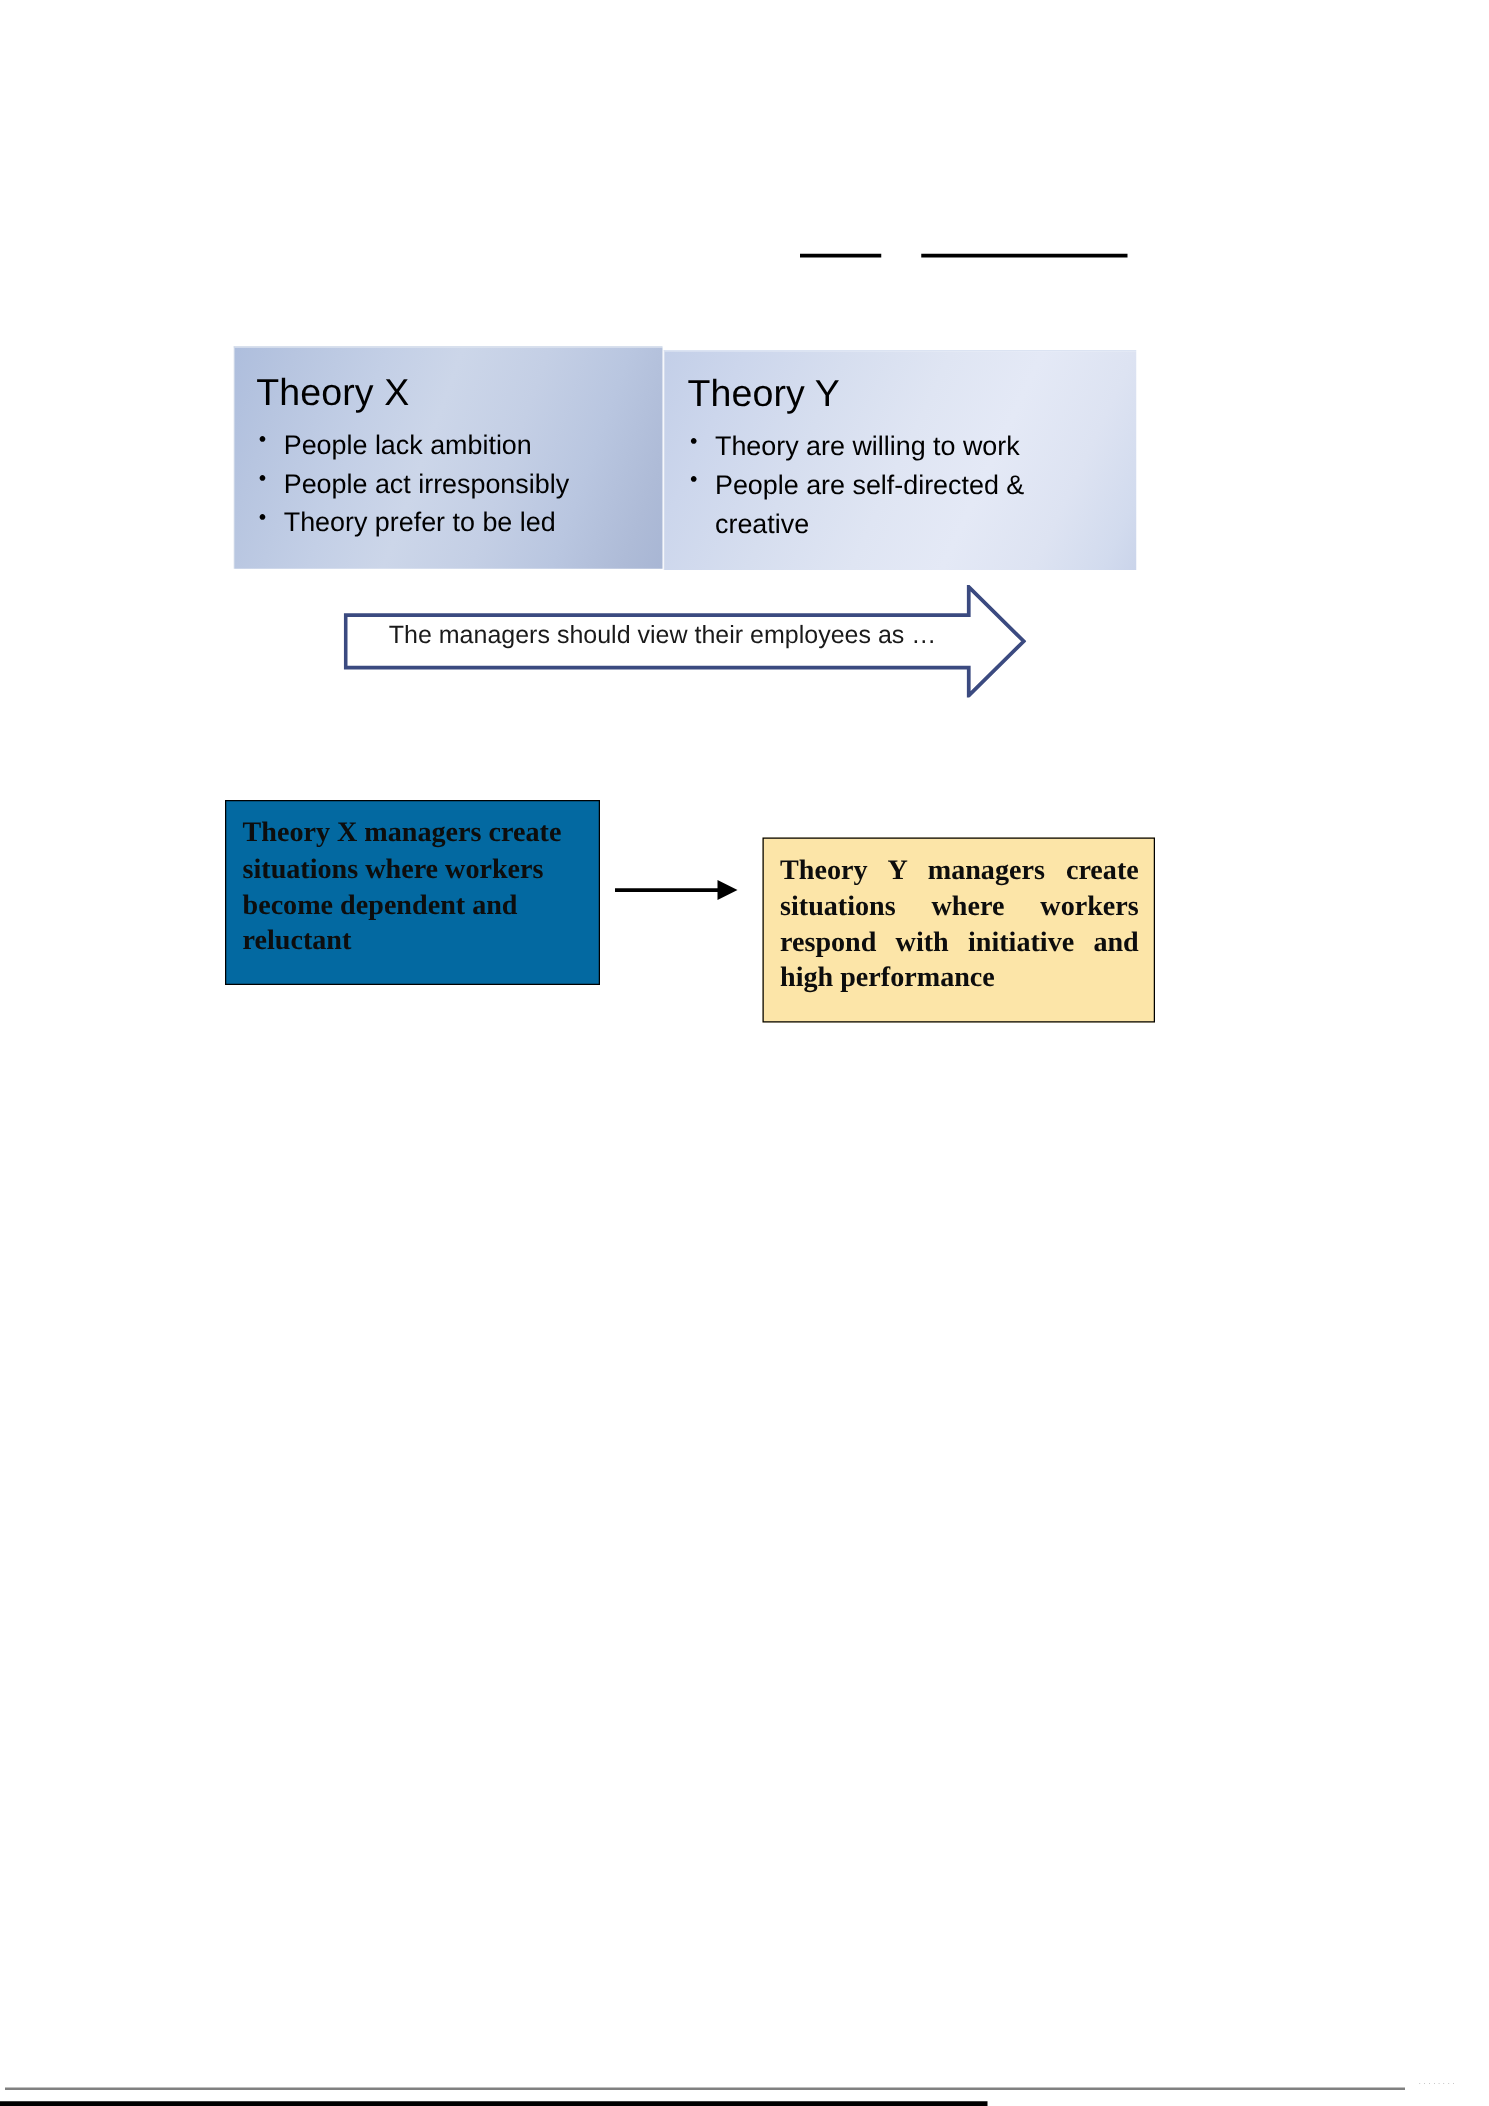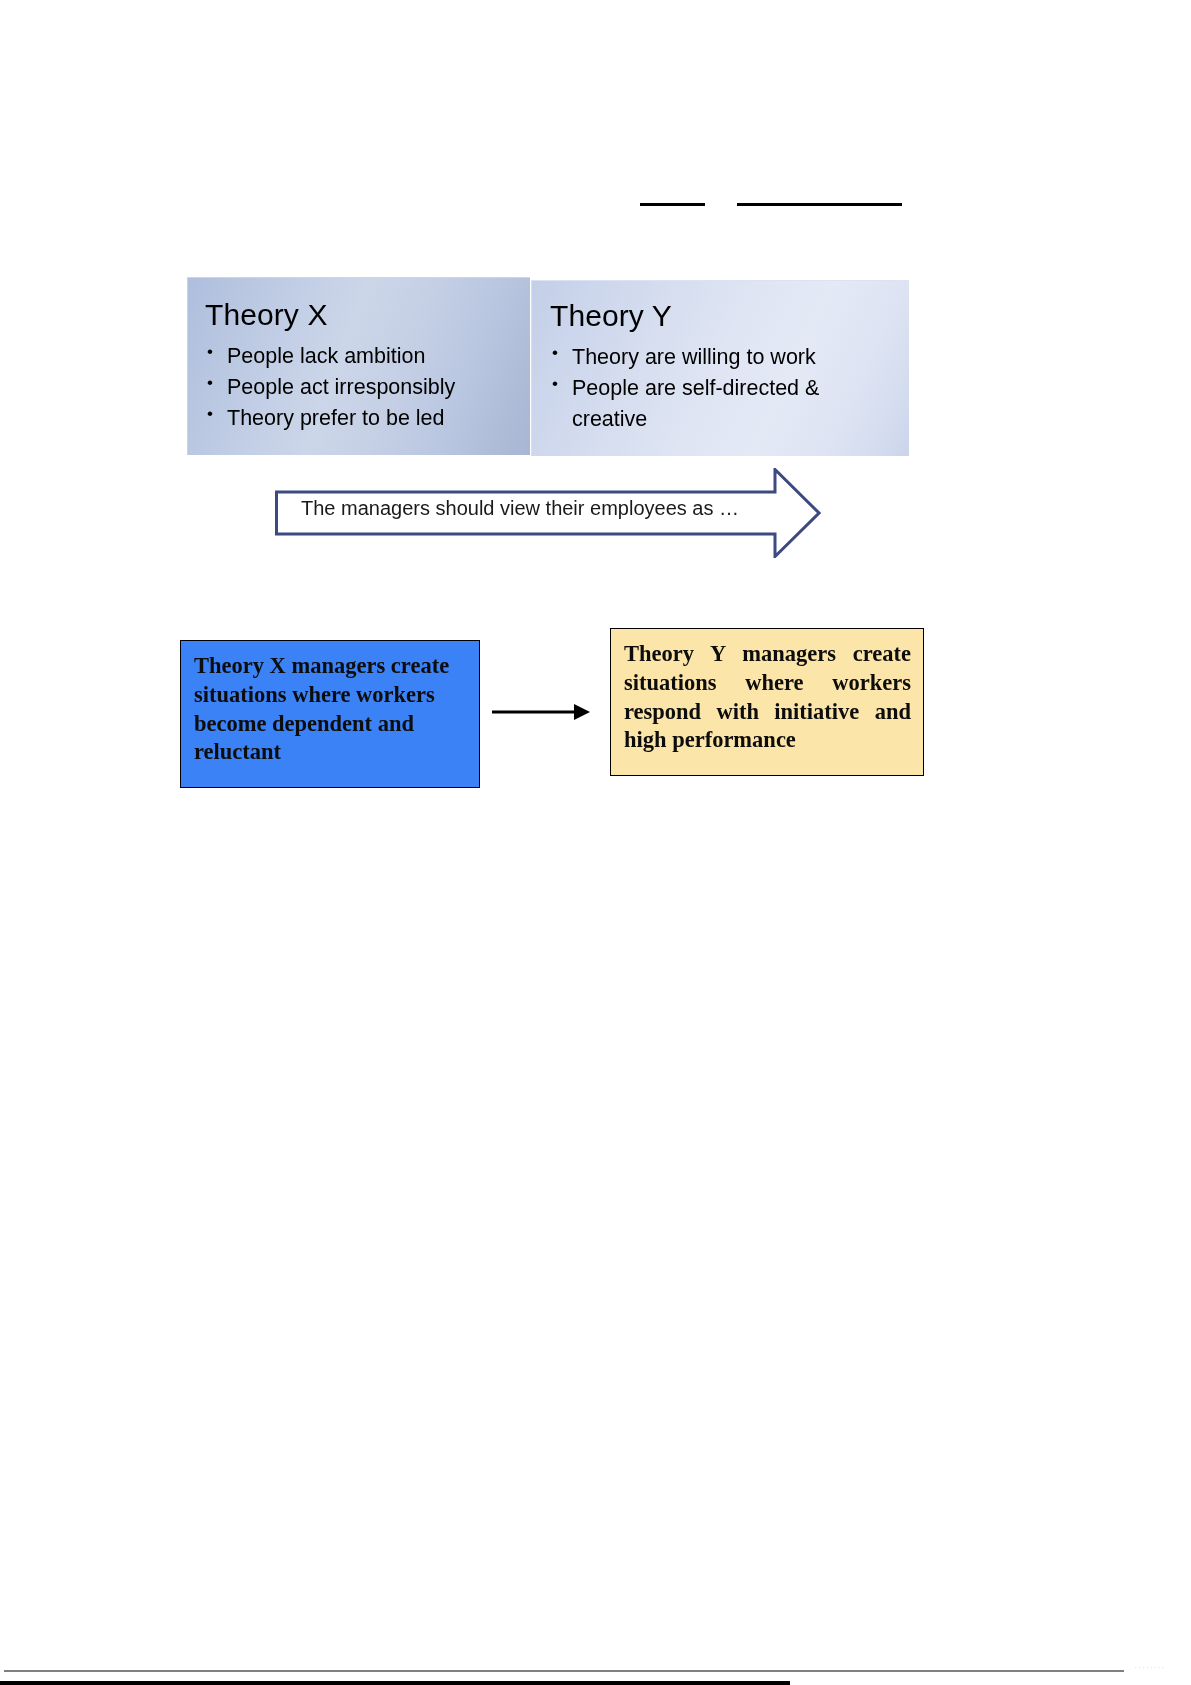--- a/index.html
+++ b/index.html
@@ -112,21 +112,21 @@
   #arrow-banner {
     position: absolute;
     left: 275px;
     top: 468px;
     width: 546px;
     height: 90px;
   }
   #arrow-banner svg { display: block; }
   #arrow-banner .banner-text {
     position: absolute;
-    left: 26px;
+    left: 36px;
     top: 28px;
     width: 470px;
     font-size: 20px;
     color: #1a1a1a;
     line-height: 1.2;
     white-space: nowrap;
   }
 
   
   .stmt-box {
@@ -138,25 +138,25 @@
     font-size: 22.5px;
     line-height: 1.28;
     color: #0d0d0d;
     padding: 11px 10px 8px 13px;
   }
   #stmt-left {
     left: 180px;
     top: 640px;
     width: 300px;
     height: 148px;
-    background: #3b82f6;
+    background: #0369a1;
   }
   #stmt-right {
     left: 610px;
-    top: 628px;
+    top: 670px;
     width: 314px;
     height: 148px;
     background: #fce5a8;
     text-align: justify;
     padding-right: 12px;
   }
   .stmt-box p { margin: 0; }
 
   
   #connector-arrow {

